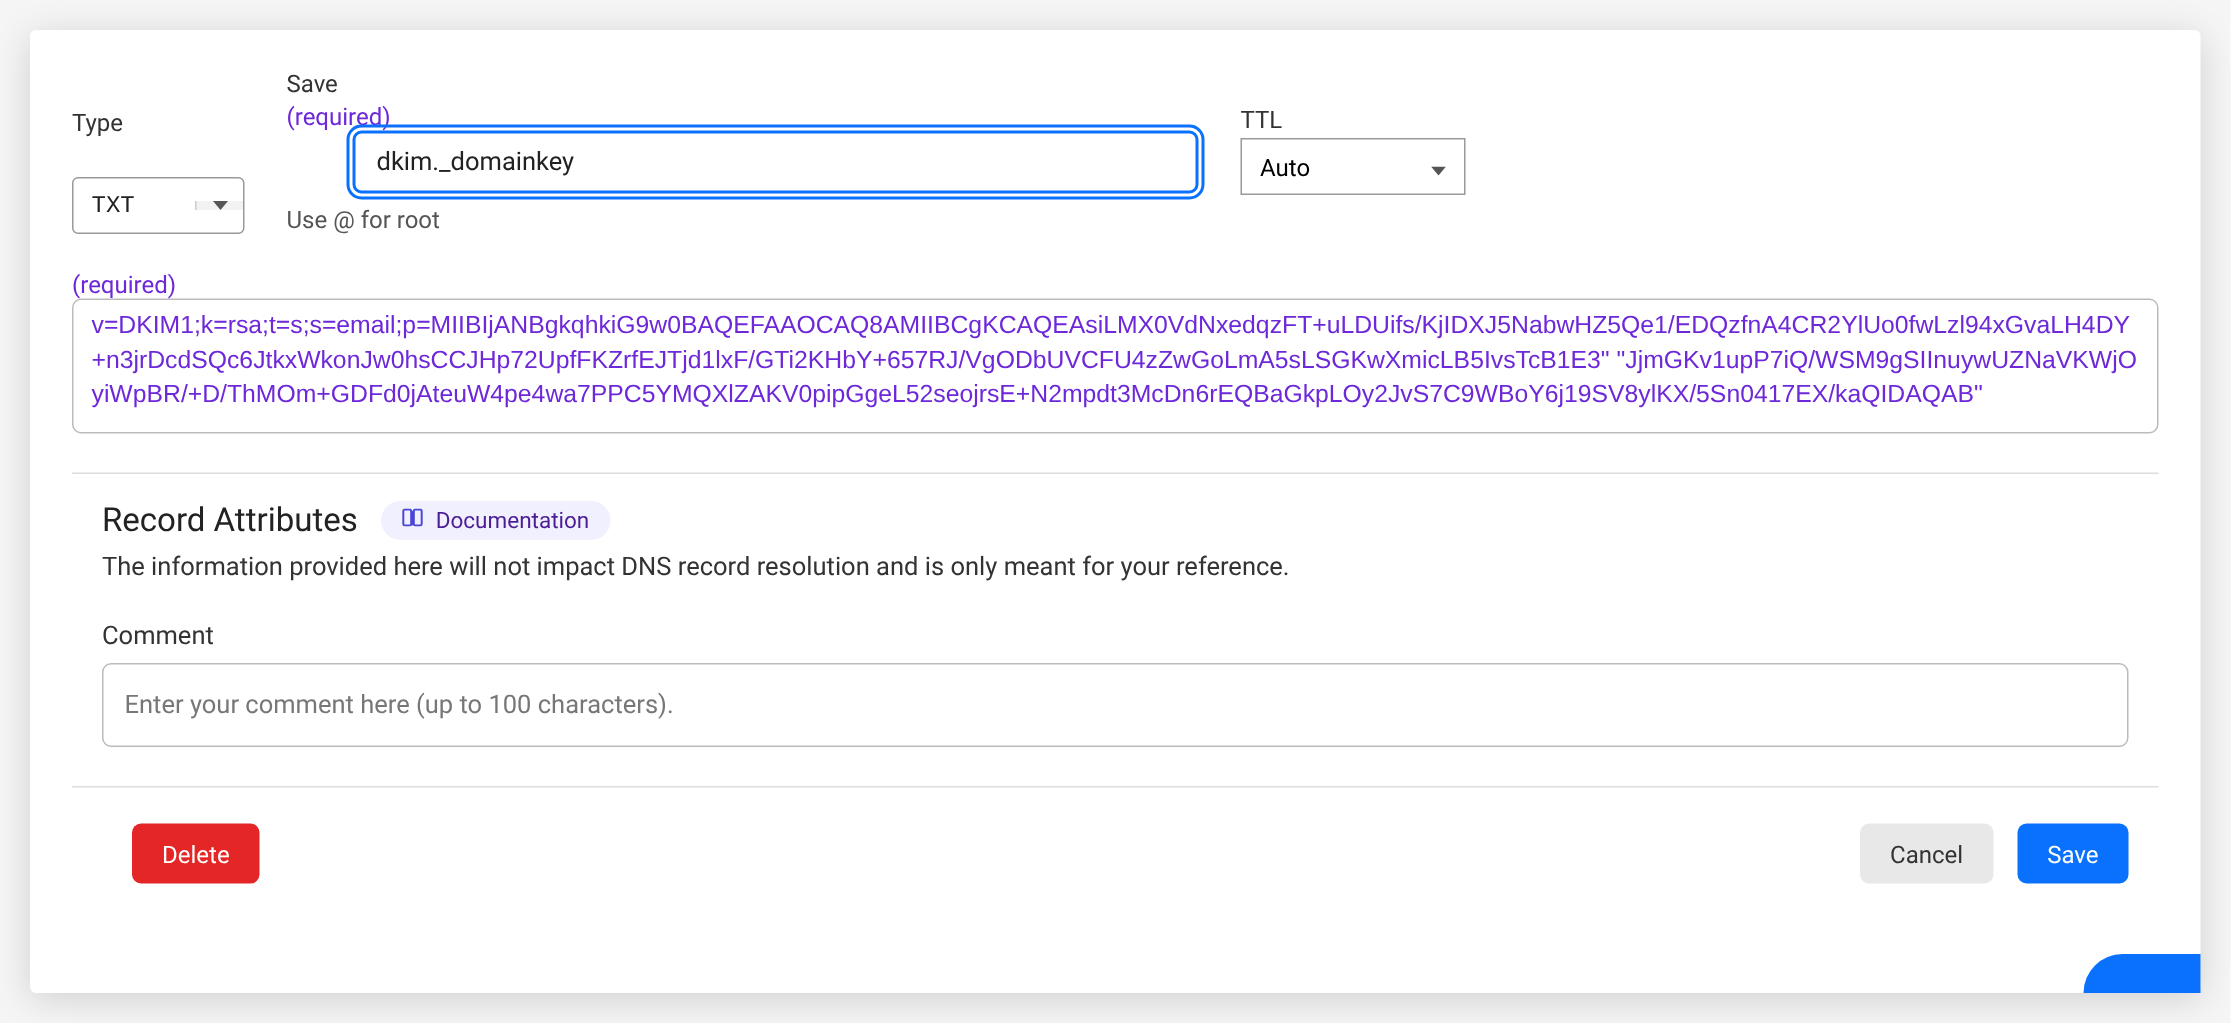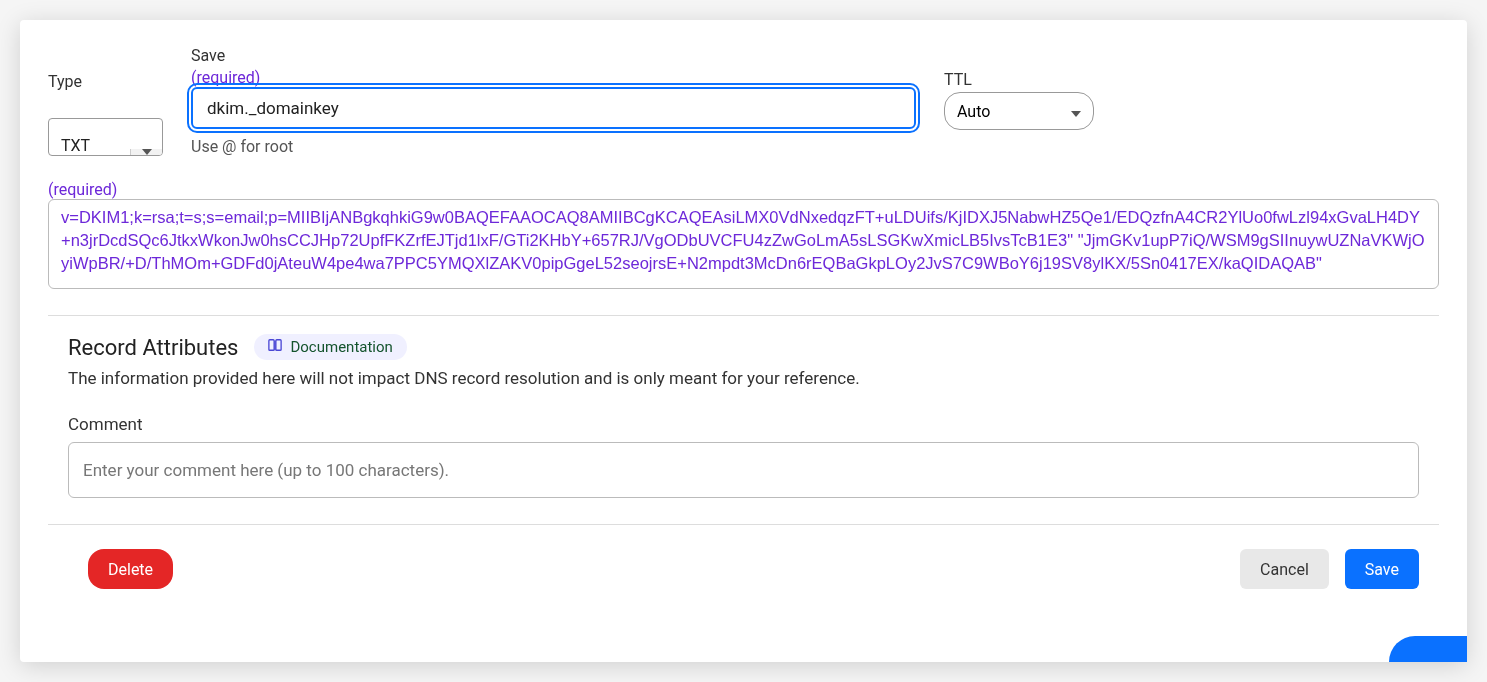--- a/index.html
+++ b/index.html
@@ -44,27 +44,28 @@
       width: 115px;
     }
     .name-wrap {
       flex: 0 0 auto;
     }
     .ttl-wrap {
       width: 150px;
     }
     .select-box {
       display: flex;
-      align-items: flex-end;
+      align-items: center;
       height: 38px;
       border: 1px solid #999;
       border-radius: 4px;
       overflow: hidden;
       background: #fff;
       cursor: pointer;
+      font-family: Liberation Mono, monospace;
     }
     .select-value {
       padding: 0 12px;
       display: flex;
       align-items: center;
       font-size: 16px;
       color: #222;
       flex: 1;
     }
     .select-arrow {
@@ -79,33 +80,34 @@
       width: 10px;
       height: 6px;
       fill: #555;
     }
     .ttl-box {
       display: flex;
       align-items: center;
       justify-content: space-between;
       height: 38px;
       border: 1px solid #999;
-      border-radius: 16px;
+      border-radius: 0;
       background: #fff;
       padding: 0 12px;
       cursor: pointer;
     }
     .ttl-box svg {
       width: 10px;
       height: 6px;
       fill: #555;
     }
     .name-input-wrap {
       position: relative;
-      width: 725px;
+      width: 564px;
+      margin-left: 44px;
     }
     .name-input {
       width: 100%;
       height: 42px;
       border: 2px solid #0a71ff;
       border-radius: 6px;
       outline: 2px solid #0a71ff;
       outline-offset: 2px;
       padding: 0 14px;
       font-size: 17px;
@@ -153,21 +155,21 @@
       color: #222;
       font-weight: 400;
     }
     .doc-badge {
       display: inline-flex;
       align-items: flex-start;
       gap: 8px;
       background: #f0f0ff;
       padding: 4px 14px;
       border-radius: 14px;
-      color: #14532d;
+      color: #4c1d95;
       font-size: 15px;
       cursor: pointer;
     }
     .doc-badge svg {
       width: 14px;
       height: 14px;
       stroke: #4a47d5;
       fill: none;
       stroke-width: 1.5;
     }
@@ -206,21 +208,20 @@
       padding: 0 20px;
       border: none;
       border-radius: 6px;
       font-size: 16px;
       cursor: pointer;
       font-family: inherit;
     }
     .btn-delete {
       background: #e42626;
       color: #fff;
-      border-radius: 16px;
     }
     .btn-cancel {
       background: #e8e8e8;
       color: #333;
     }
     .btn-save {
       background: #0a71ff;
       color: #fff;
     }
     .footer-right {

